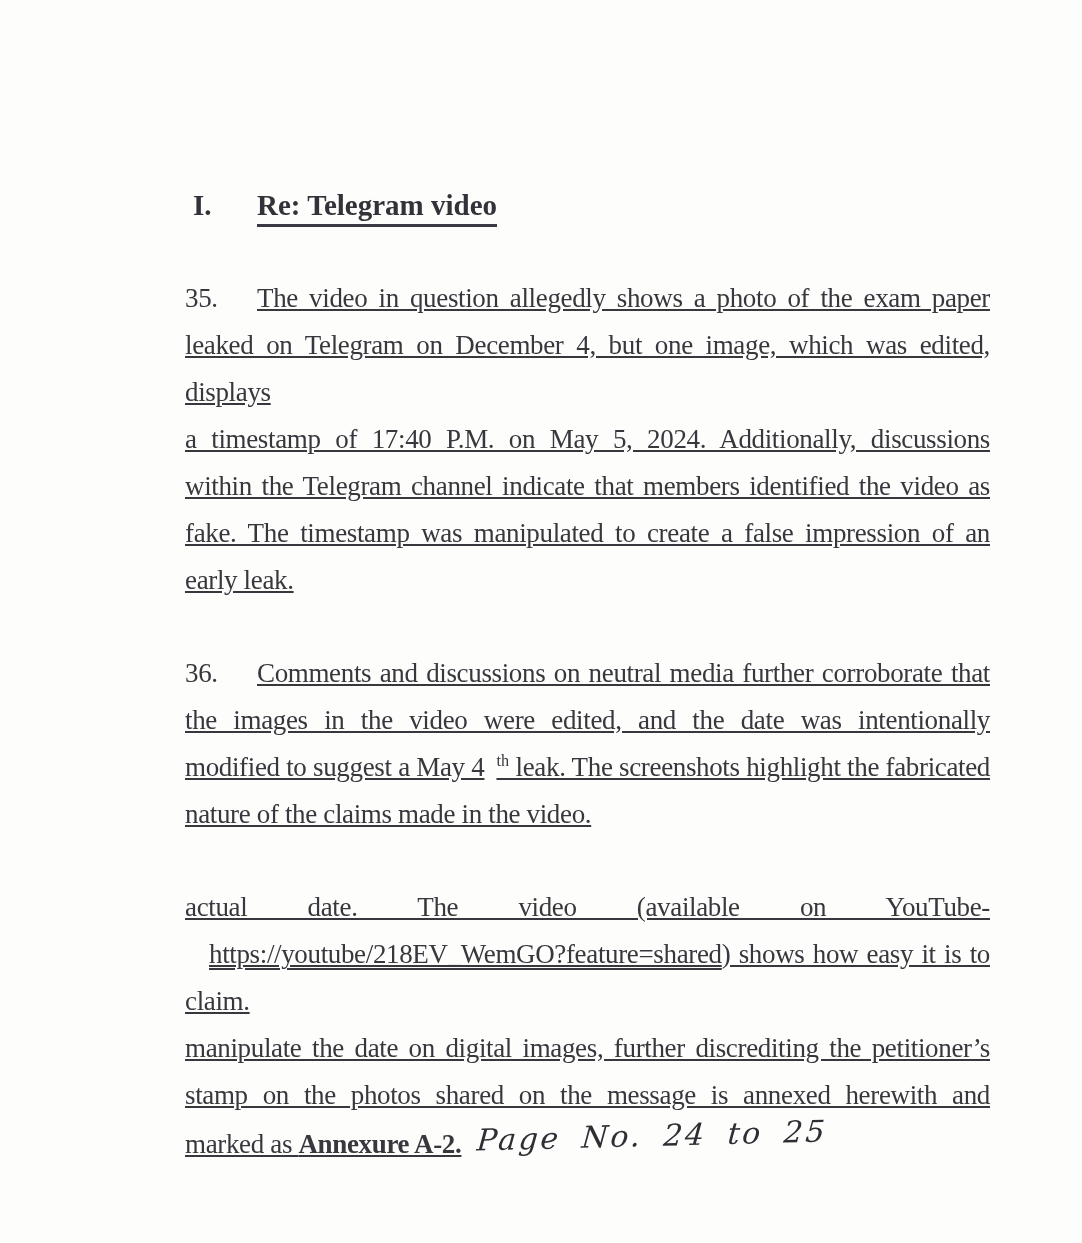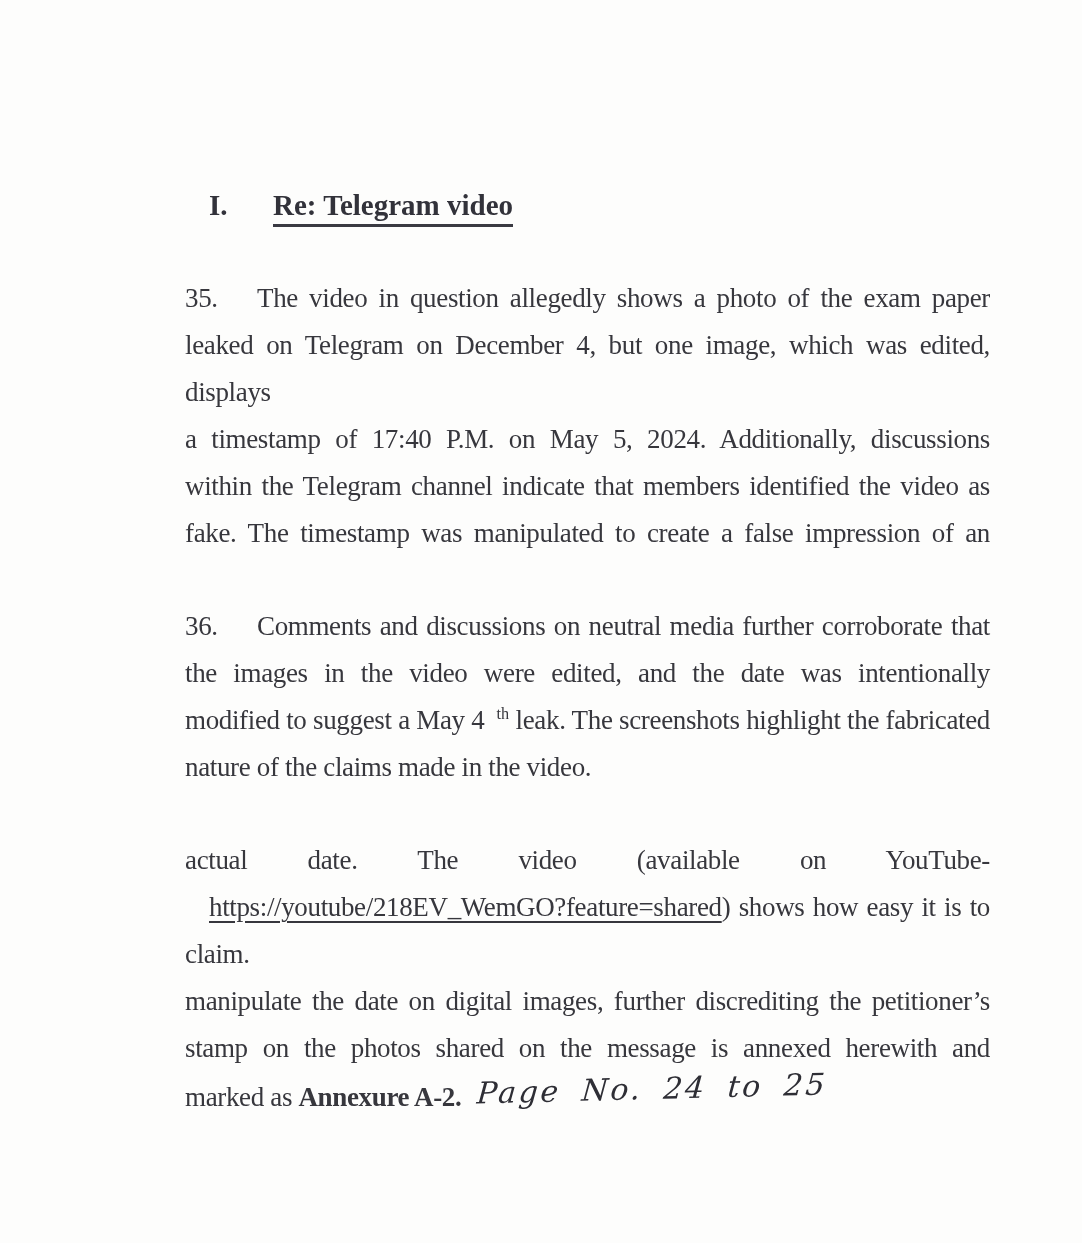--- a/index.html
+++ b/index.html
@@ -19,38 +19,38 @@
     margin-left: 185px;
     width: 805px;
   }
   .heading {
     margin-top: 182px;
     padding-left: 8px;
     font-weight: bold;
     font-size: 29px;
     letter-spacing: 0;
     color: #32323a;
-    margin-left: 16px;
   }
   .hnum {
     display: inline-block;
     width: 64px;
   }
   .htitle {
     display: inline-block;
     border-bottom: 3px solid #3a3a42;
     padding-bottom: 1px;
     line-height: 36px;
   }
   .para { margin: 46px 0 0 0; }
   .para:last-child { margin-top: 0; }
   .line {
     text-align: justify;
     text-align-last: justify;
     text-justify: inter-word;
+    text-decoration: underline;
   }
   .line.last { text-align-last: auto; }
   .pnum {
     display: inline-block;
     width: 72px;
   }
   .seg.sup {
     font-size: 0.6em;
     vertical-align: super;
     line-height: 0;
@@ -88,20 +88,21 @@
     <div class="heading">
       <span class="hnum">I.</span><span class="htitle">Re: Telegram video</span>
     </div>
     <div id="doc-body">
         <div class="para">
           <div class="line"><span class="pnum">35.</span><span class="seg plain">The video in question allegedly shows a photo of the exam paper</span></div>
           <div class="line"><span class="seg plain">leaked on Telegram on December 4, but one image, which was edited, displays</span></div>
           <div class="line"><span class="seg plain">a timestamp of 17:40 P.M. on May 5, 2024. Additionally, discussions</span></div>
           <div class="line"><span class="seg plain">within the Telegram channel indicate that members identified the video as</span></div>
           <div class="line"><span class="seg plain">fake. The timestamp was manipulated to create a false impression of an</span></div>
+          <div class="line last"><span class="seg plain">early leak.</span></div>
         </div>
         <div class="para">
           <div class="line"><span class="pnum">36.</span><span class="seg plain">Comments and discussions on neutral media further corroborate that</span></div>
           <div class="line"><span class="seg plain">the images in the video were edited, and the date was intentionally</span></div>
           <div class="line"><span class="seg plain">modified to suggest a May 4</span><span class="seg sup">th</span><span class="seg plain"> leak. The screenshots highlight the fabricated</span></div>
           <div class="line last"><span class="seg plain">nature of the claims made in the video.</span></div>
         </div>
         <div class="para">
           <div class="line"><span class="seg plain">actual date. The video (available on YouTube-</span></div>
           <div class="line"><span class="seg underline">https://youtube/218EV_WemGO?feature=shared</span><span class="seg plain">) shows how easy it is to</span></div>

